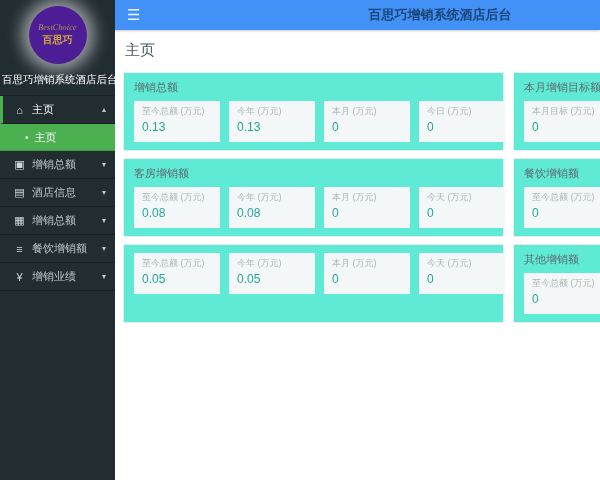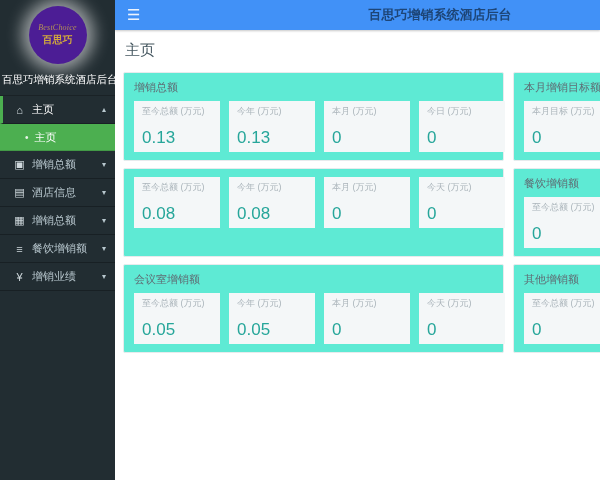--- a/index.html
+++ b/index.html
@@ -50,21 +50,21 @@
   .page-title{font-size:15px;color:#44565f;font-weight:500;margin:3px 0 12px 2px;}
   .card-row{display:flex;gap:9px;margin-bottom:7px;}
   .card{
     width:381px;min-width:381px;box-sizing:border-box;background:#5eead4;
     border:1px solid #e7ebed;border-radius:2px;padding:8px 10px 8px;
   }
   .card-title{font-size:11px;color:#5f6b73;line-height:12px;margin-bottom:8px;}
   .stat-row{display:flex;gap:9px;}
   .stat-box{width:86px;min-width:86px;box-sizing:border-box;background:#f4f7f8;padding:5px 8px;}
   .stat-label{font-size:9px;line-height:10px;color:#aab4ba;white-space:nowrap;overflow:hidden;}
-  .stat-value{font-size:17px;line-height:19px;color:#26a69a;margin-top:12px;}
+  .stat-value{font-size:12px;line-height:19px;color:#26a69a;margin-top:2px;}
 </style>
 </head>
 <body>
 
 <div class="sidebar">
   <div class="brand-area">
     <div class="logo-circle">
       <div class="logo-en">BestChoice</div>
       <div class="logo-cn">百思巧</div>
     </div>
@@ -144,20 +144,21 @@
           <div class="stat-box">
             <div class="stat-label">本月目标 (万元)</div>
             <div class="stat-value">0</div>
           </div>
         </div>
       </div>
     </div>
 
     <div class="card-row">
       <div class="card">
+        <div class="card-title">客房增销额</div>
         <div class="stat-row">
           <div class="stat-box">
             <div class="stat-label">至今总额 (万元)</div>
             <div class="stat-value">0.08</div>
           </div>
           <div class="stat-box">
             <div class="stat-label">今年 (万元)</div>
             <div class="stat-value">0.08</div>
           </div>
           <div class="stat-box">
@@ -176,21 +177,20 @@
           <div class="stat-box">
             <div class="stat-label">至今总额 (万元)</div>
             <div class="stat-value">0</div>
           </div>
         </div>
       </div>
     </div>
 
     <div class="card-row">
       <div class="card">
-        <div class="card-title">会议室增销额</div>
         <div class="stat-row">
           <div class="stat-box">
             <div class="stat-label">至今总额 (万元)</div>
             <div class="stat-value">0.05</div>
           </div>
           <div class="stat-box">
             <div class="stat-label">今年 (万元)</div>
             <div class="stat-value">0.05</div>
           </div>
           <div class="stat-box">

